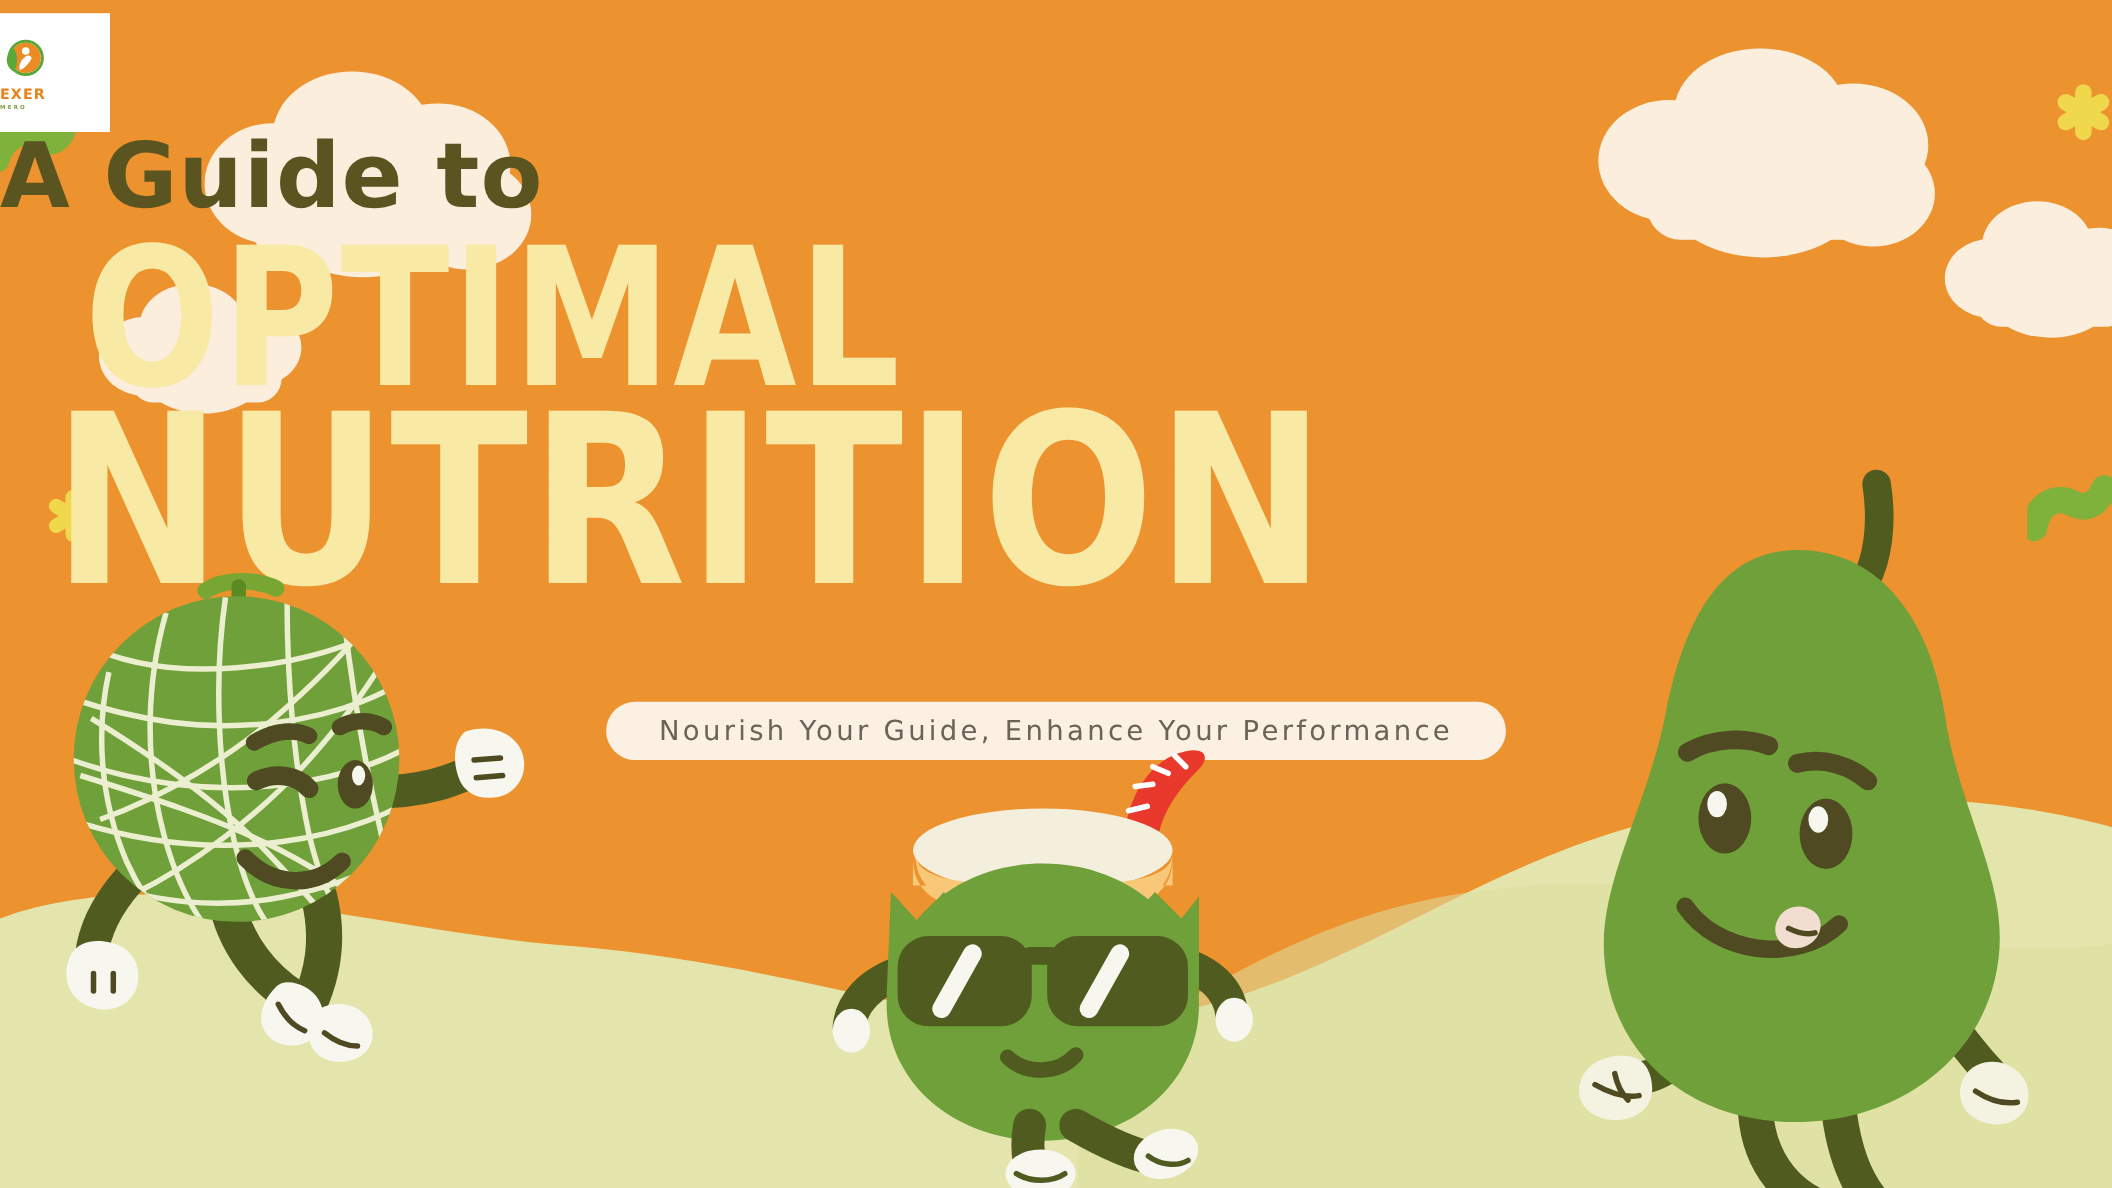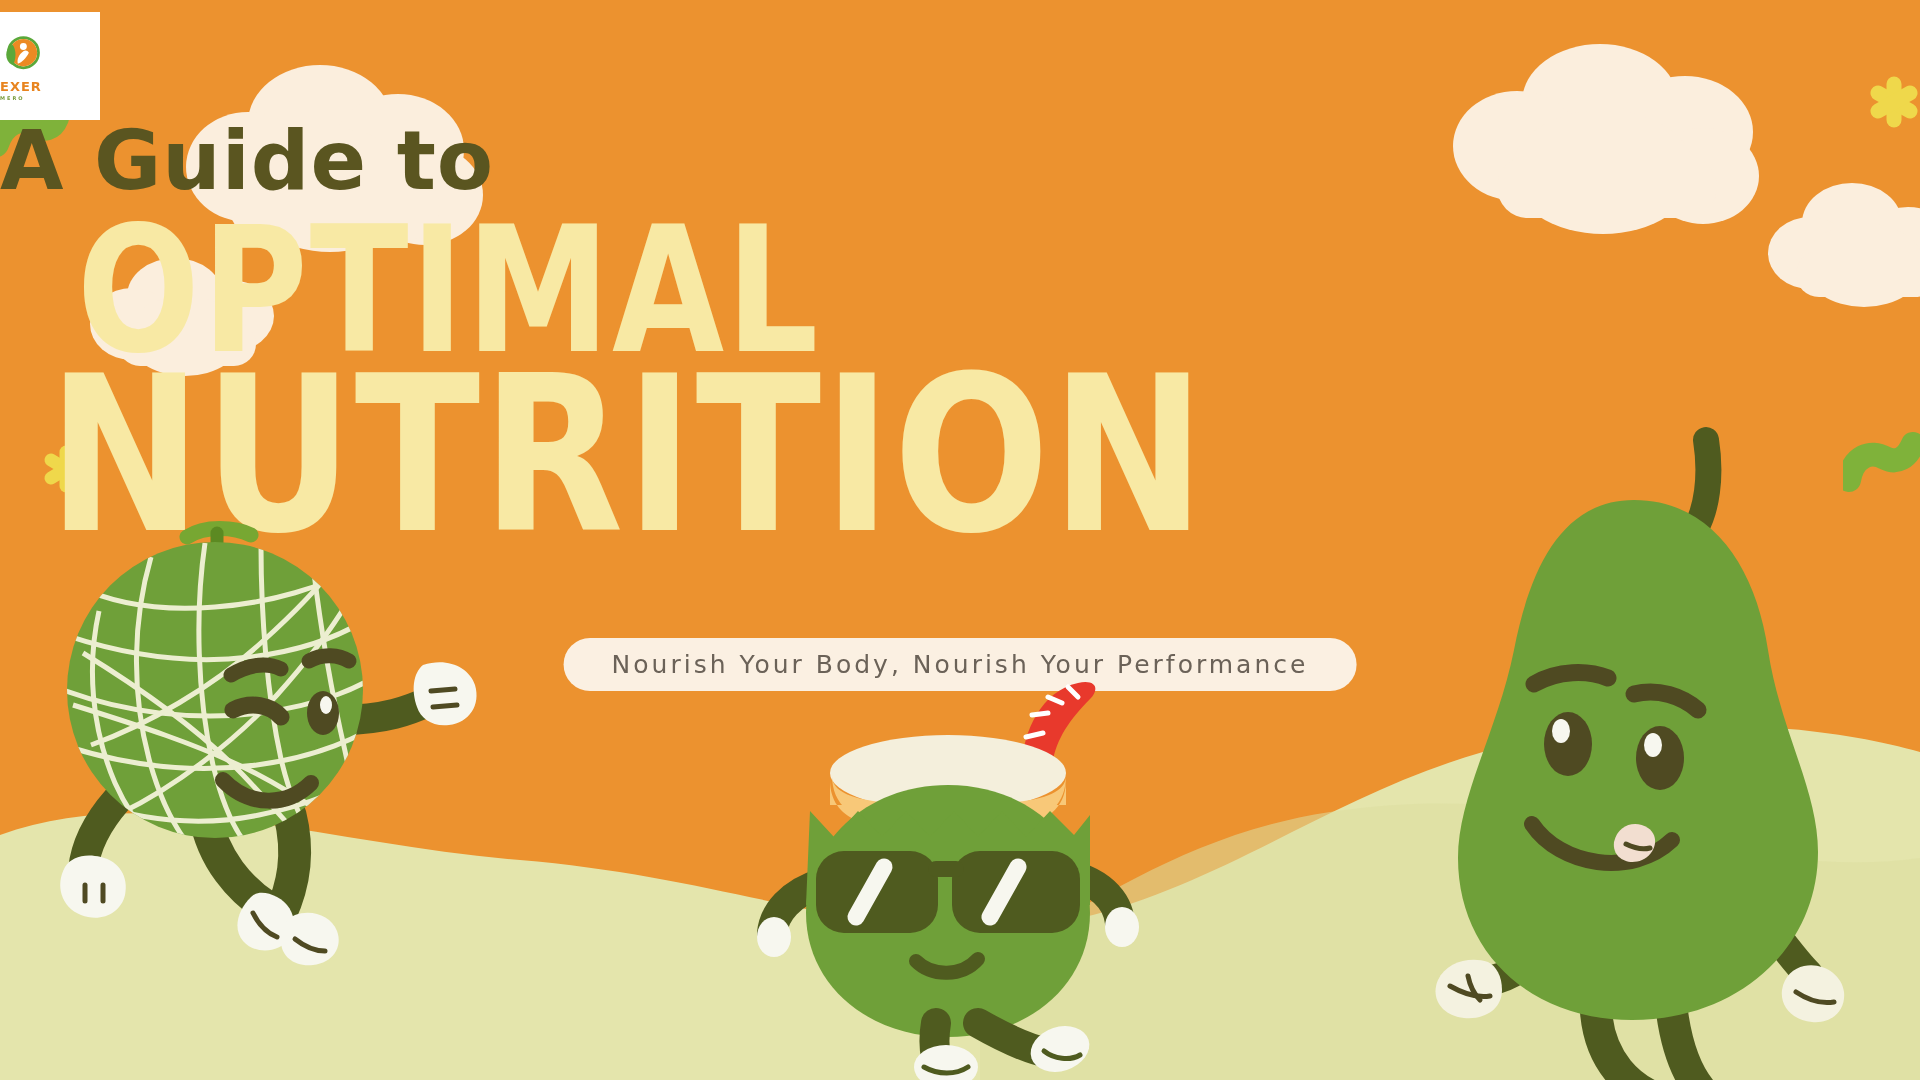--- a/index.html
+++ b/index.html
@@ -237,21 +237,21 @@
              C1760 200 1850 208 1920 198 L1920 420 L980 420 Z" fill="#dcdfa0" opacity="0.55"></path>
   </svg>
 
   <div class="headline">
     <div class="eyebrow">A Guide to</div>
     <div class="title-line title-1">OPTIMAL</div>
     <div class="title-line title-2">NUTRITION</div>
   </div>
 
   <div class="subtitle-pill">
-    <div class="subtitle-text">Nourish Your Body, Nourish Your Performance</div>
+    <div class="subtitle-text">Nourish Your Guide, Enhance Your Performance</div>
   </div>
 
   <div class="character char-melon">
     <svg width="440" height="470" viewBox="0 0 440 470">
       <defs>
         <clipPath id="melonClip">
           <circle cx="160" cy="175" r="148"></circle>
         </clipPath>
       </defs>
 

